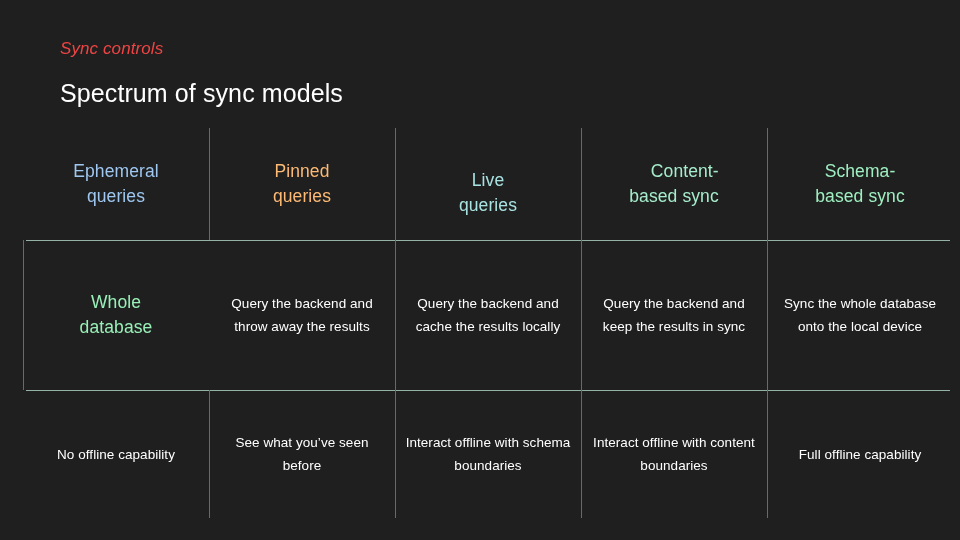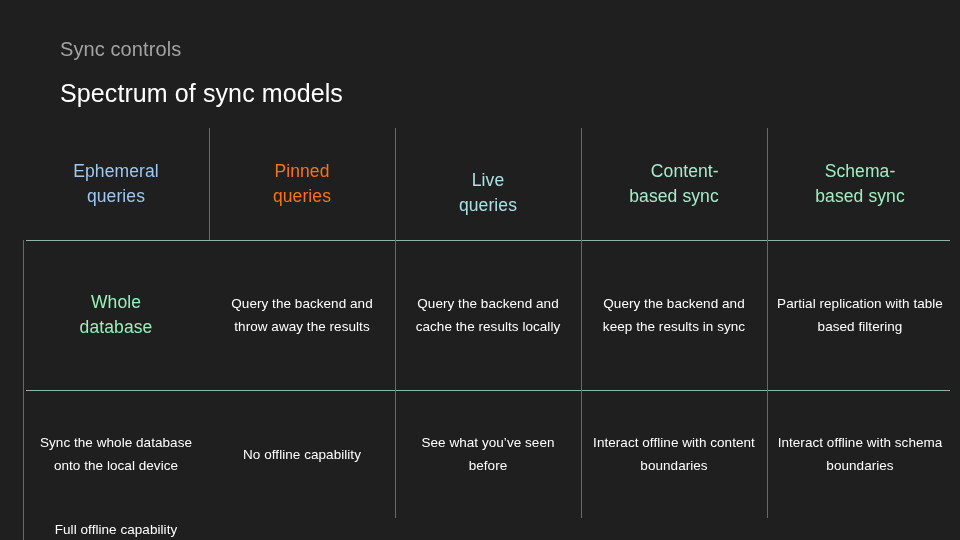--- a/index.html
+++ b/index.html
@@ -22,25 +22,26 @@
     background: #1e1f1e;
   }
 
   
   .title-block {
     position: absolute;
     left: 60px;
     top: 38px;
   }
   .eyebrow {
-    font-size: 20px;
+    font-size: 17px;
     line-height: 22px;
-    color: #a3a3a3;
+    color: #ef4444;
     letter-spacing: 0.1px;
     white-space: nowrap;
+    font-style: italic;
   }
   .headline {
     font-size: 25px;
     line-height: 32px;
     color: #ffffff;
     margin-top: 17px;
     letter-spacing: 0.1px;
     white-space: nowrap;
   }
 
@@ -117,21 +118,21 @@
     <div class="hrule r1" style="background: rgb(148, 179, 166);"></div>
     <div class="hrule r2" style="background: rgb(148, 179, 166);"></div>
 
     <div class="cell">
       <div class="head-text" style="color: rgb(159, 199, 240);">
         <span>Ephemeral</span><br>
         <span>queries</span>
       </div>
     </div>
     <div class="cell vsep" style="--gridline: #5f6f68;">
-      <div class="head-text" style="color: #f97316;">
+      <div class="head-text" style="color: #fdba74;">
         <span>Pinned</span><br>
         <span>queries</span>
       </div>
     </div>
     <div class="cell vsep" style="--gridline: #5f6f68;">
       <div class="head-text" style="color: rgb(168, 227, 226); margin-top: 18px;">
         <span>Live</span><br>
         <span>queries</span>
       </div>
     </div>
@@ -157,36 +158,33 @@
     <div class="cell">
       <div class="body-text">Query the backend and throw away the results</div>
     </div>
     <div class="cell vsep" style="--gridline: #5f6f68;">
       <div class="body-text">Query the backend and cache the results locally</div>
     </div>
     <div class="cell vsep" style="--gridline: #5f6f68;">
       <div class="body-text">Query the backend and keep the results in sync</div>
     </div>
     <div class="cell vsep" style="--gridline: #5f6f68;">
-      <div class="body-text">Partial replication with table based filtering</div>
-    </div>
-    <div class="cell vsep" style="--gridline: #5f6f68;">
       <div class="body-text">Sync the whole database onto the local device</div>
     </div>
 
     <div class="cell row3">
       <div class="body-text">No offline capability</div>
     </div>
     <div class="cell vsep row3" style="--gridline: #5f6f68;">
       <div class="body-text">See what you’ve seen before</div>
     </div>
     <div class="cell vsep row3" style="--gridline: #5f6f68;">
-      <div class="body-text">Interact offline with content boundaries</div>
+      <div class="body-text">Interact offline with schema boundaries</div>
     </div>
     <div class="cell vsep row3" style="--gridline: #5f6f68;">
-      <div class="body-text">Interact offline with schema boundaries</div>
+      <div class="body-text">Interact offline with content boundaries</div>
     </div>
     <div class="cell vsep row3" style="--gridline: #5f6f68;">
       <div class="body-text">Full offline capability</div>
     </div>
 
   </div>
 </div>
 
 </body></html>

